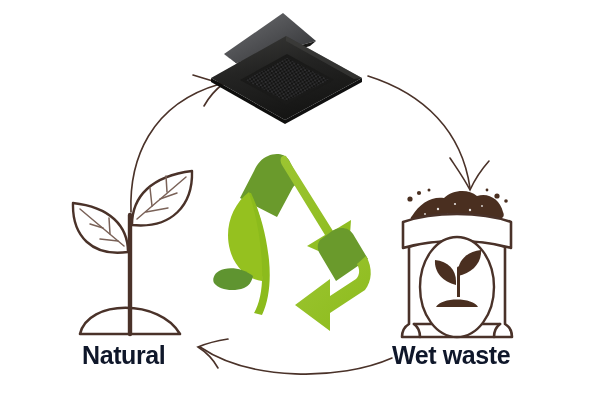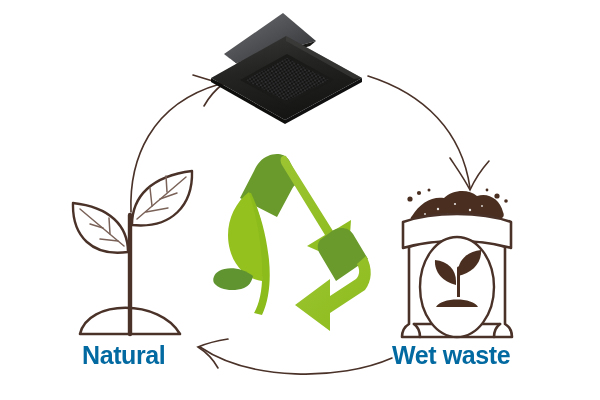--- a/index.html
+++ b/index.html
@@ -23,21 +23,21 @@
     top: 0;
     width: 600px;
     height: 400px;
   }
   .label {
     position: absolute;
     font-family: "Liberation Sans", sans-serif;
     font-weight: bold;
     font-size: 25px;
     letter-spacing: -0.4px;
-    color: #0369a1;
+    color: #0f172a;
     white-space: nowrap;
   }
   #label-natural {
     left: 82px;
     top: 341px;
   }
   #label-wet-waste {
     left: 392px;
     top: 341px;
   }

